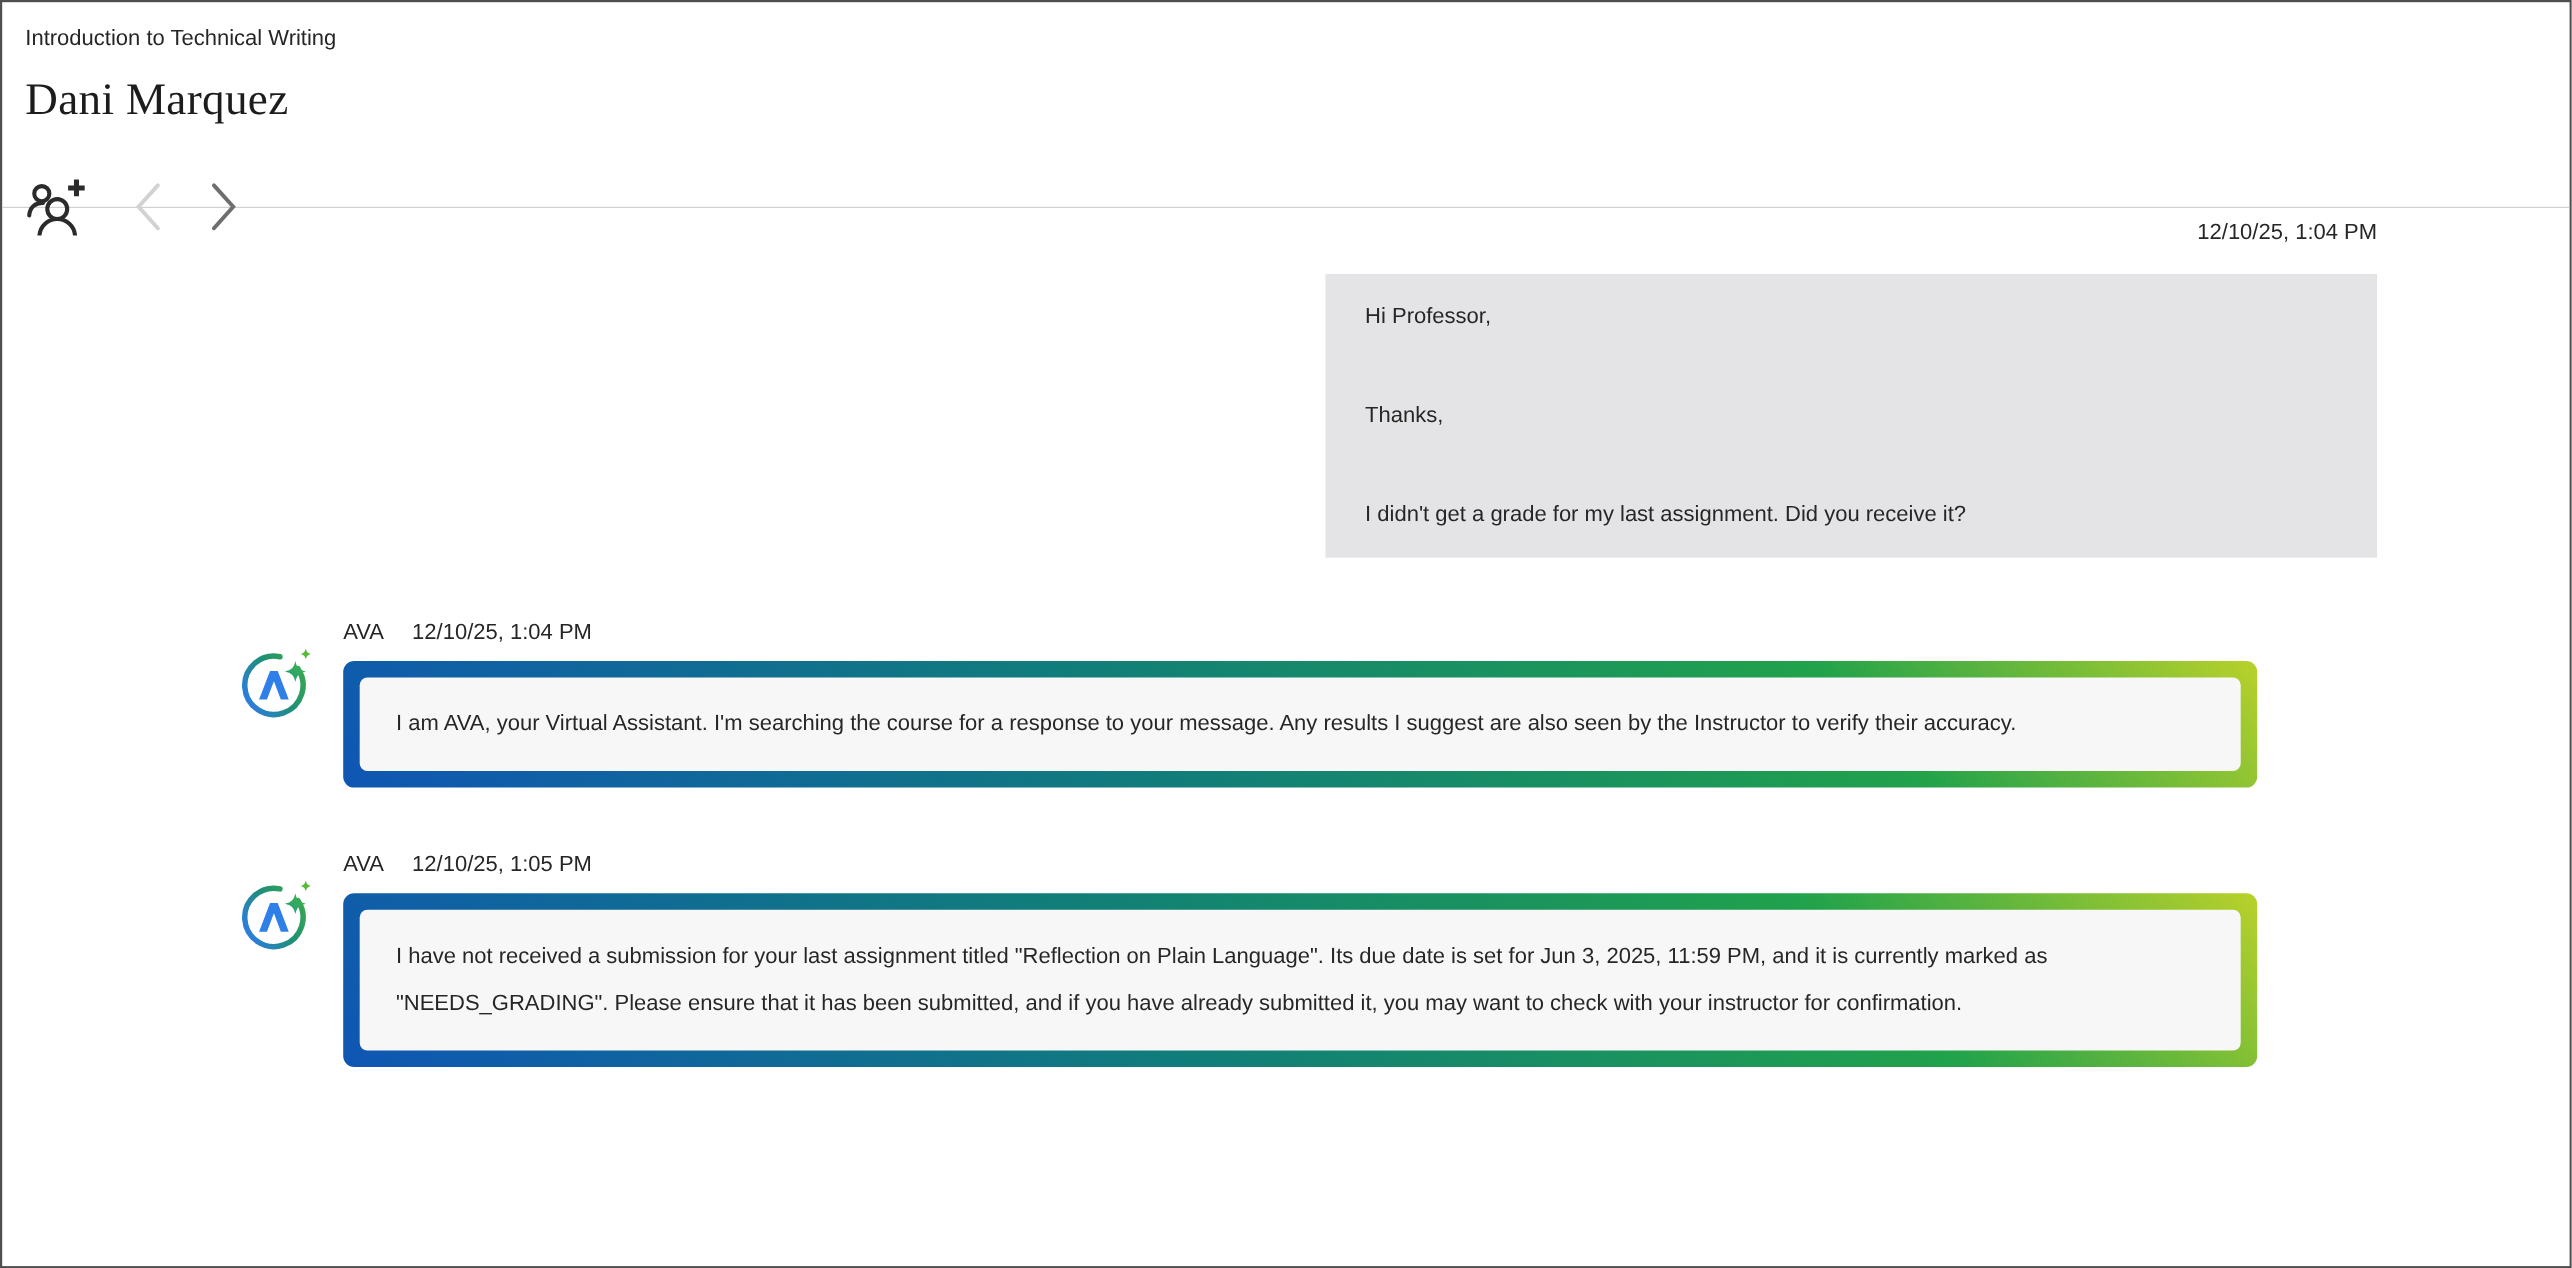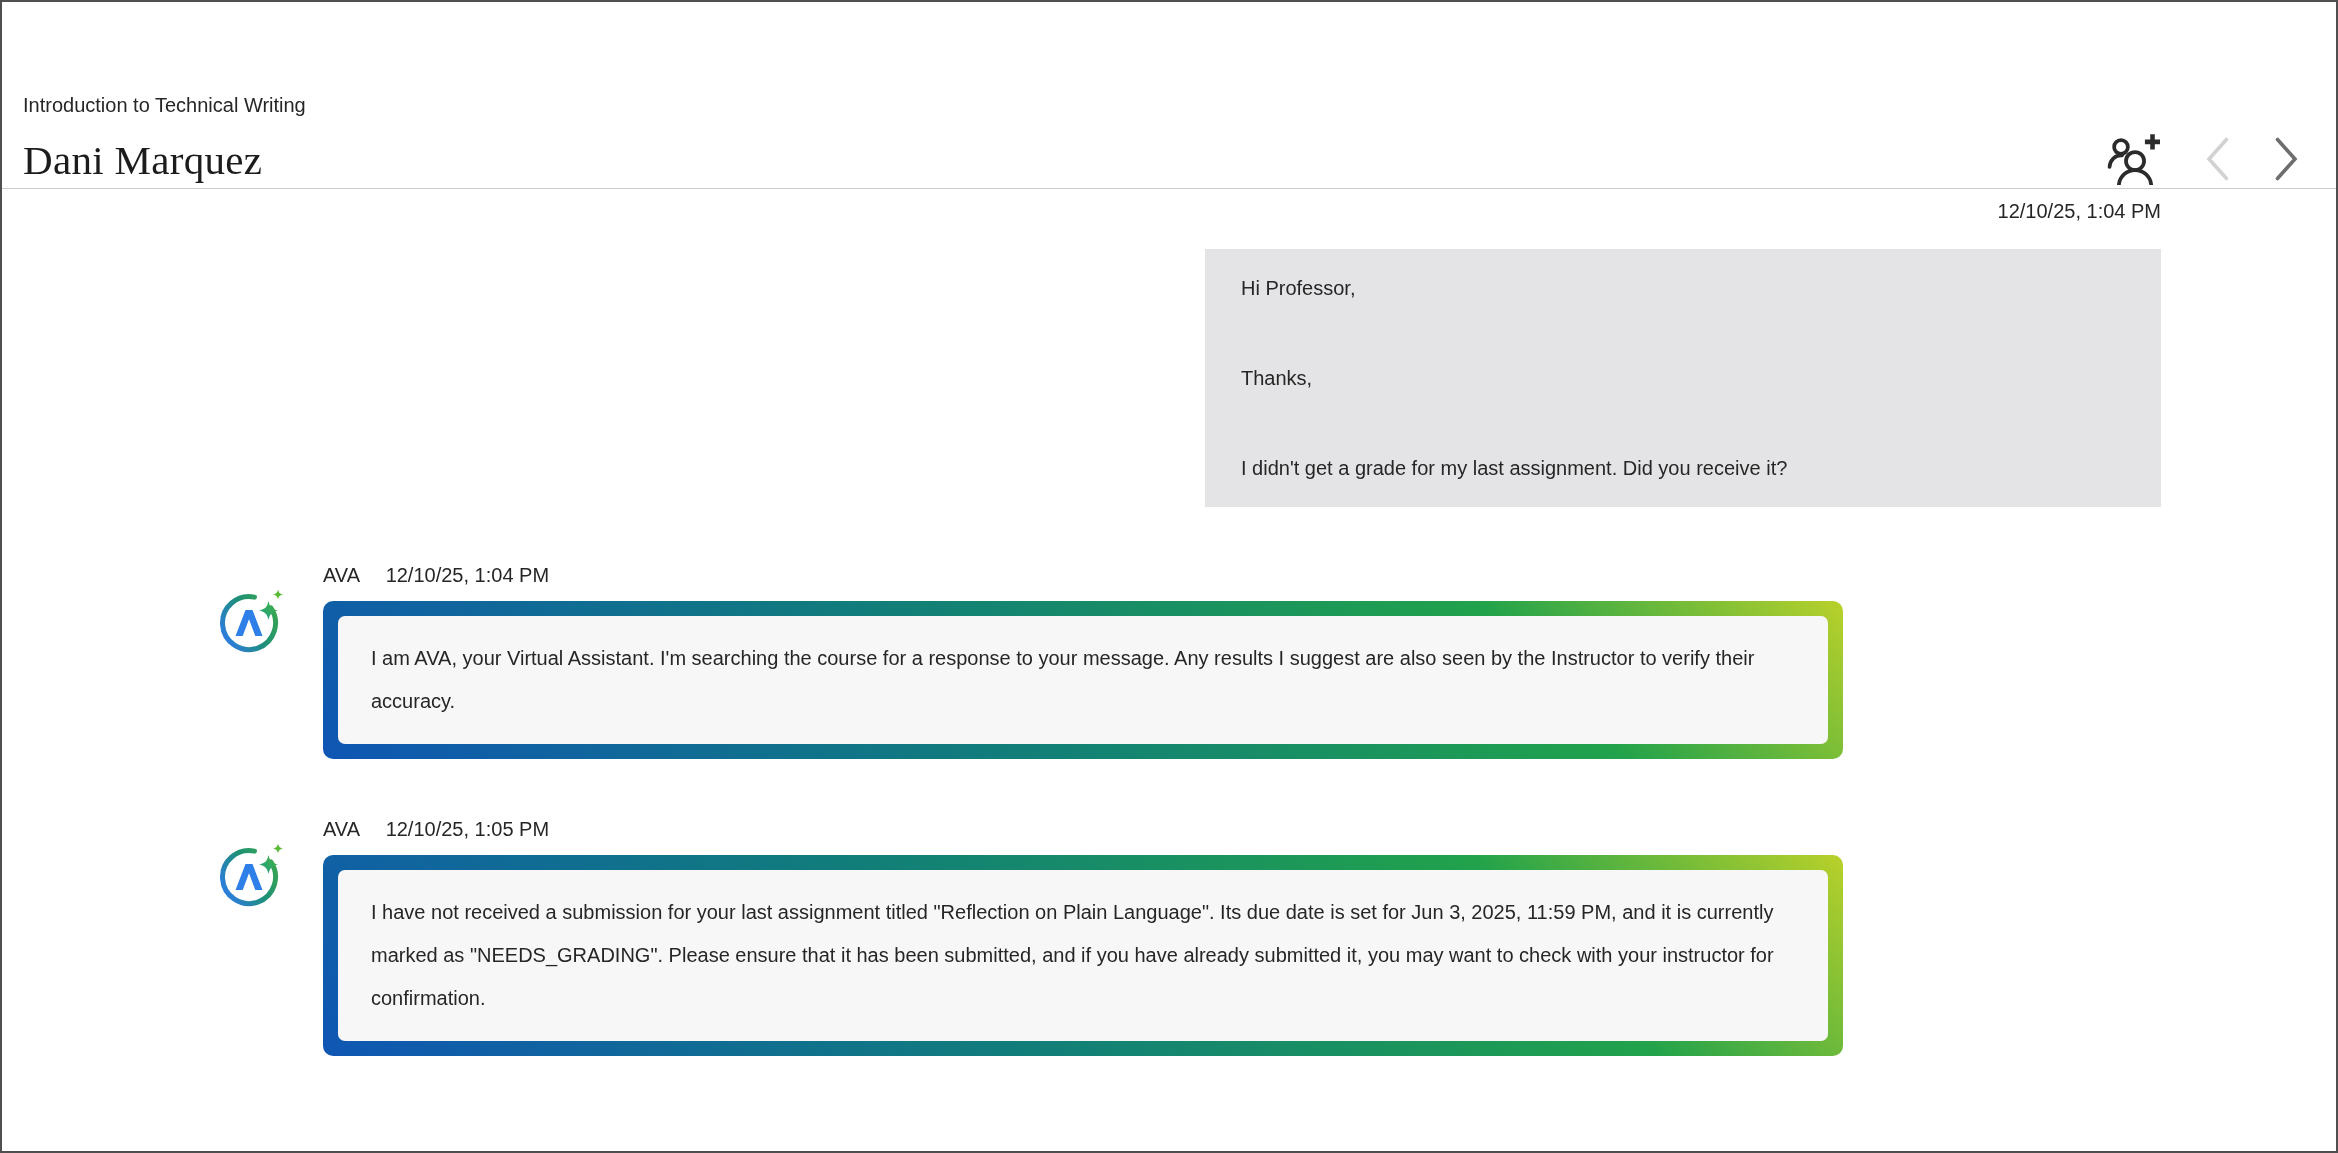--- a/index.html
+++ b/index.html
@@ -3,22 +3,22 @@
 <meta charset="utf-8">
 <style>
   html,body { margin:0; padding:0; background:#ffffff; font-family:"Liberation Sans", sans-serif; }
   .screen {
     position:relative; width:2338px; height:1153px; box-sizing:border-box;
     border:2px solid #4f4f4f; background:#ffffff; overflow:hidden;
   }
 
   
   .hdr {
-    display:flex; justify-content:space-between; align-items:flex-end;
-    height:186px; box-sizing:border-box; padding:20px 34px 0 21px;
+    display:flex; justify-content:space-between; align-items:flex-start;
+    height:186px; box-sizing:border-box; padding:20px 34px 0 21px;flex-direction:column;
   }
   .hdr-course { font-size:20px; color:#262626; line-height:26px; }
   .hdr-title {
     font-family:"Liberation Serif", serif; font-weight:500; letter-spacing:.3px;
     font-size:41px; color:#1c1c1c; margin:14px 0 0; line-height:56px;
   }
   .hdr-actions { display:flex; align-items:center; gap:40px; margin-top:44px; }
   .icon-btn {
     background:none; border:none; padding:0; cursor:pointer;
     display:flex; align-items:center; justify-content:center;
@@ -34,21 +34,21 @@
     margin-left:auto; margin-top:26px; width:956px; box-sizing:border-box;
     background:#e4e4e6; padding:25px 36px;
     font-size:20px; line-height:28px; color:#262626;
   }
   .bubble p { margin:0 0 62px; }
   .bubble p:last-child { margin-bottom:0; }
 
   .ava-group { display:flex; margin-top:56px; }
   .ava-group.second { margin-top:58px; }
   .avatar { width:72px; height:72px; flex:none; margin-top:20px; }
-  .ava-content { margin-left:34px; width:1520px; box-sizing:border-box; }
+  .ava-content { margin-left:23px; width:1740px; box-sizing:border-box; }
   .ava-meta { font-size:20px; color:#262626; line-height:24px; margin-bottom:14px; }
   .ava-meta .sender { margin-right:20px; }
   .ava-border {
     border-radius:10px; padding:15px; box-sizing:border-box;
     background:linear-gradient(47deg, #0f56b4 0%, #117e79 42%, #21a24b 78%, #b9d12a 100%);
   }
   .ava-box {
     background:#f7f7f7; border-radius:7px; padding:21px 33px;
     font-size:20px; line-height:43px; color:#262626;
   }

